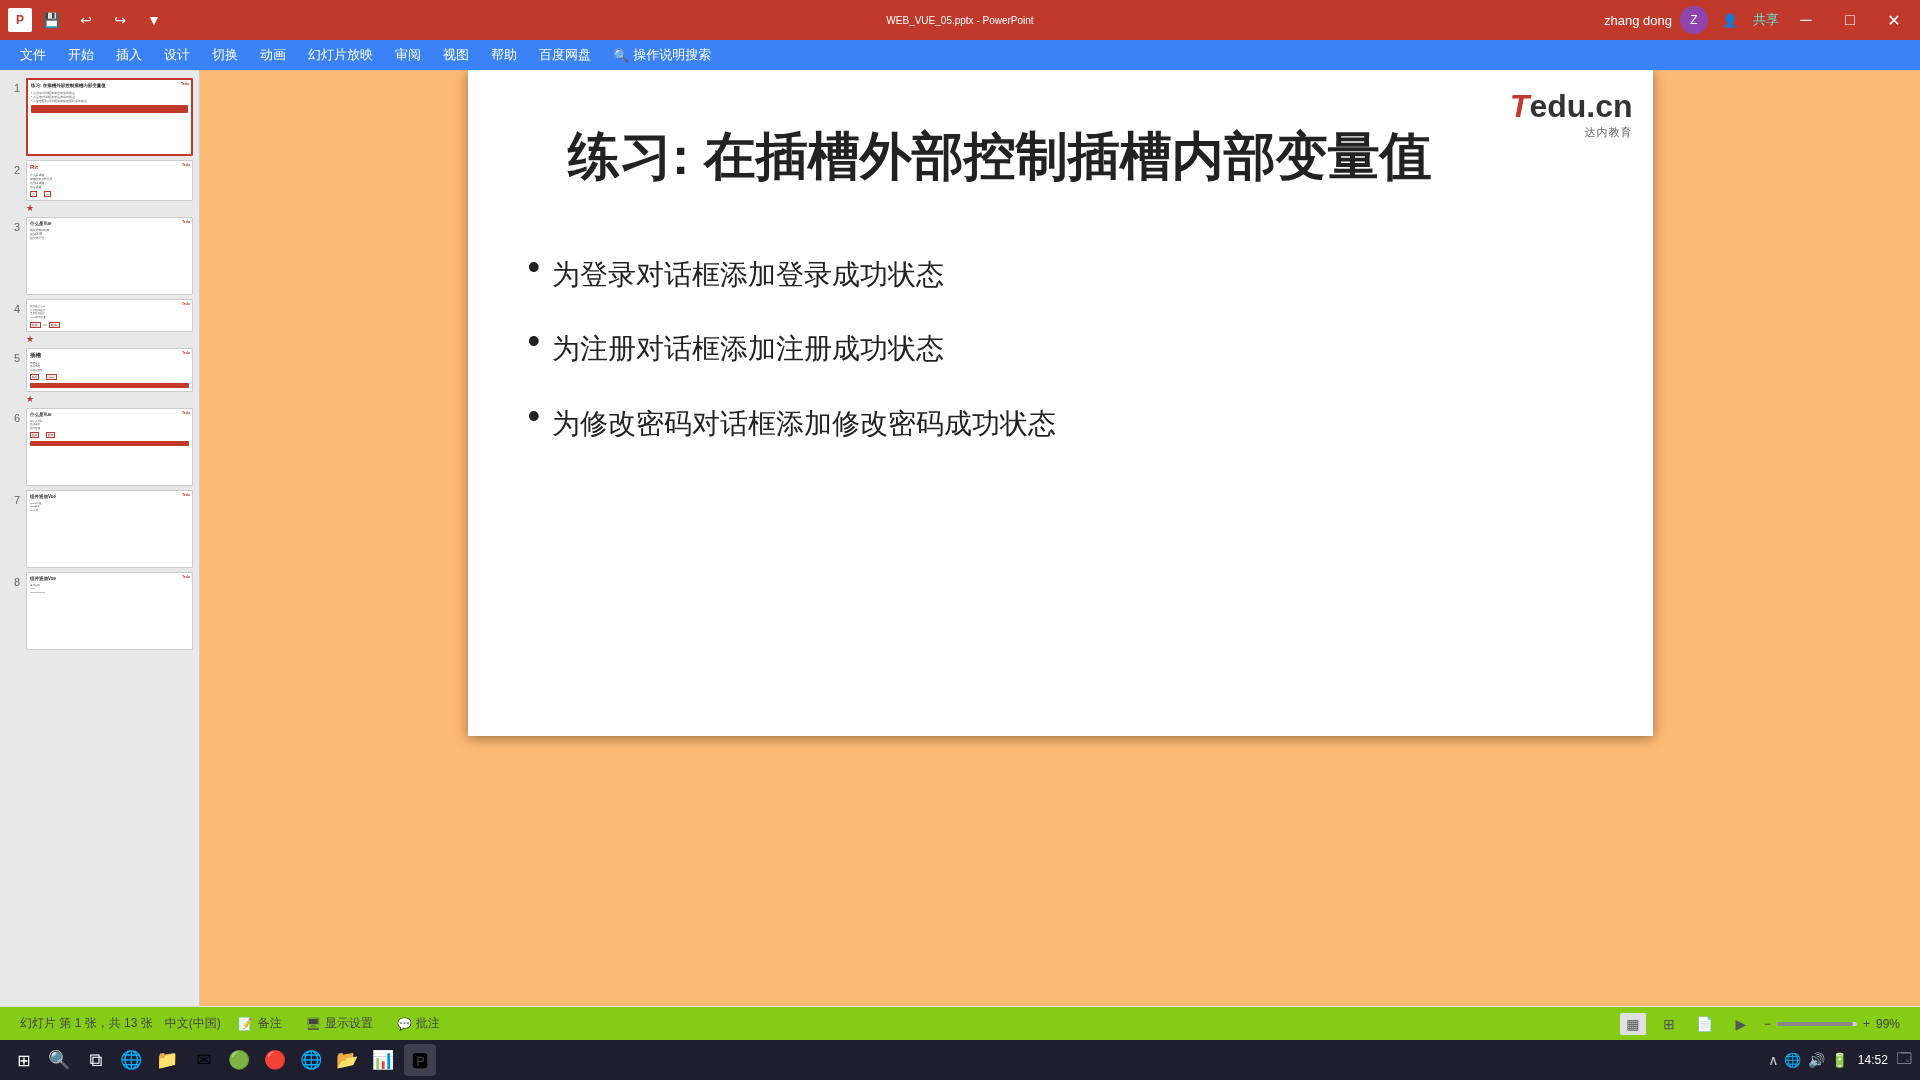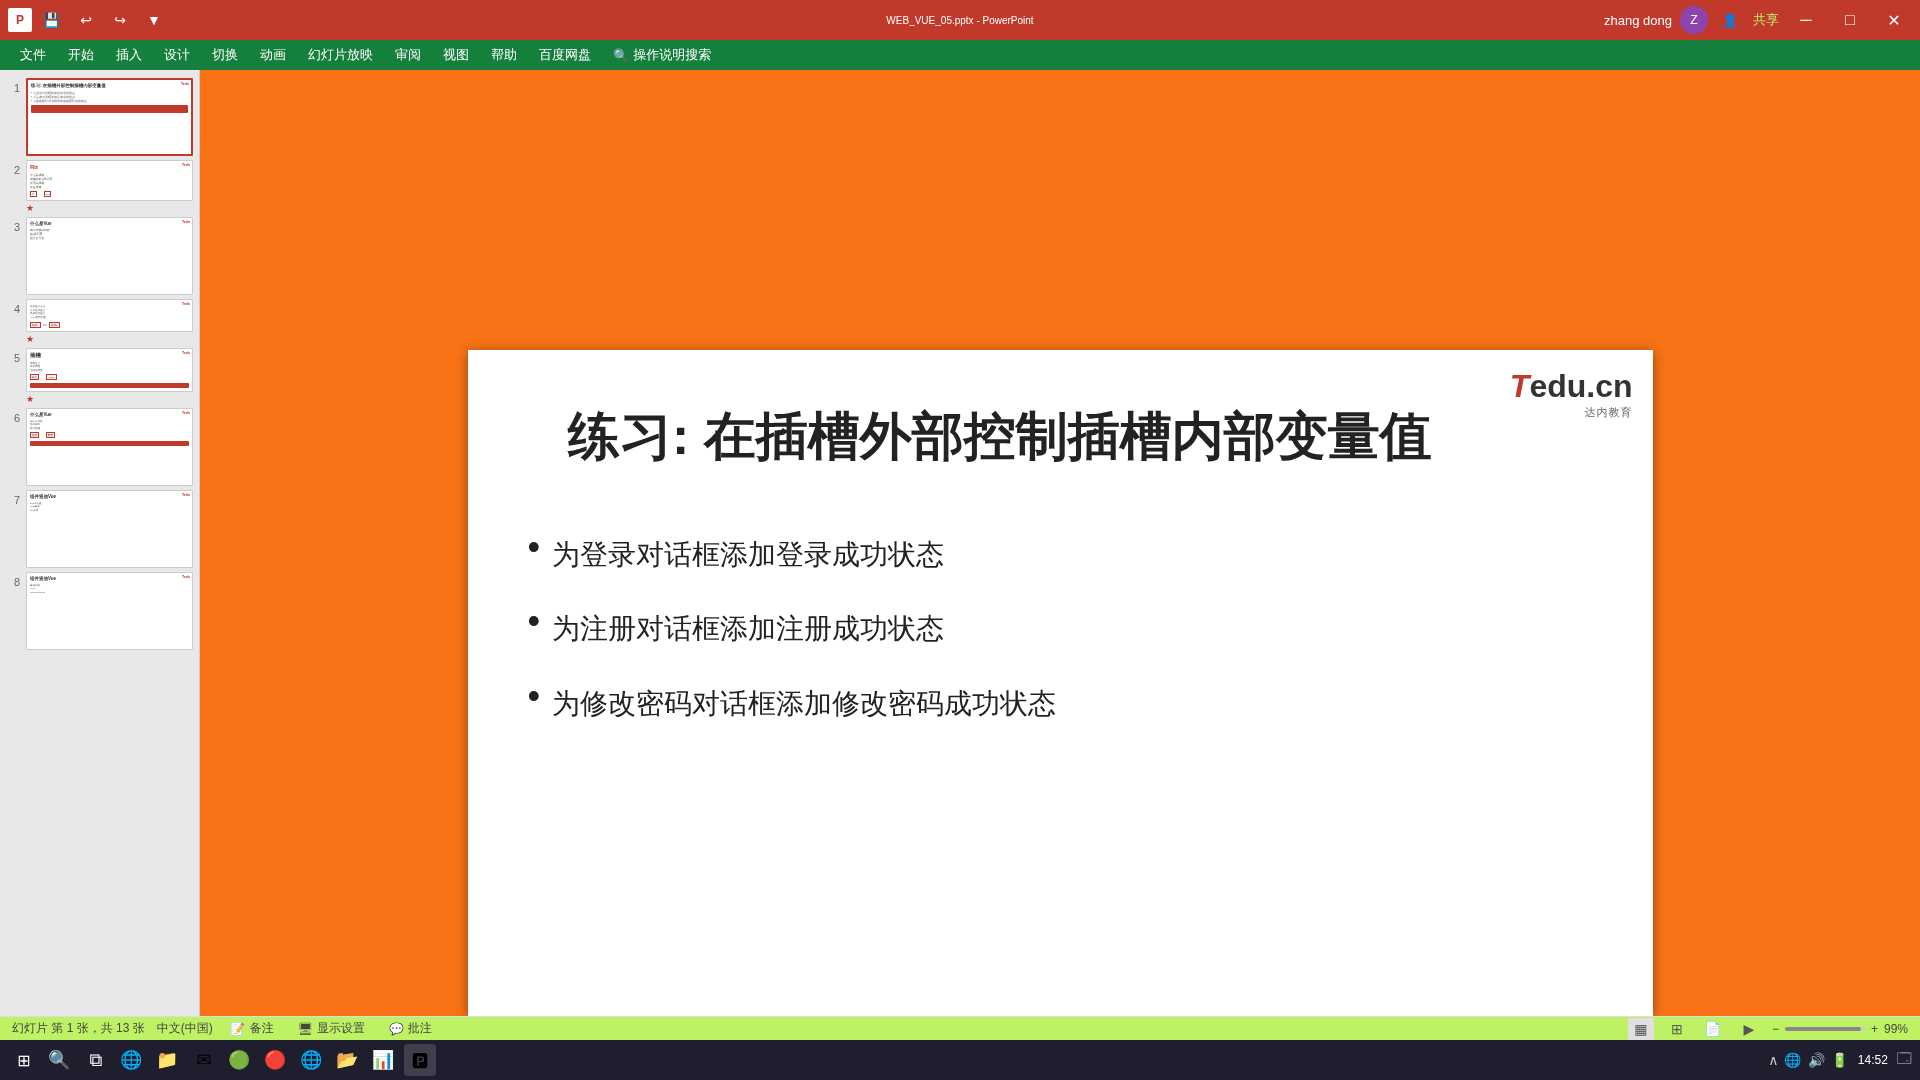--- a/index.html
+++ b/index.html
@@ -52,21 +52,21 @@
     }
     .win-btn {
       width: 36px; height: 28px;
       display: flex; align-items: center; justify-content: center;
       cursor: pointer; font-size: 16px; color: white;
     }
 
     
     #menubar {
       height: 30px;
-      background: #15803d;
+      background: #3b82f6;
       display: flex;
       align-items: center;
       padding: 0 10px;
       gap: 2px;
       flex-shrink: 0;
     }
     .menu-item {
       padding: 4px 10px;
       color: white;
       font-size: 13px;
@@ -148,23 +148,23 @@
     .star-badge {
       font-size: 9px;
       color: #c0392b;
       margin-top: 2px;
     }
 
     
     #canvas-area {
       flex: 1;
       display: flex;
-      align-items: flex-end;
+      align-items: flex-start;
       justify-content: center;
-      background: #f97316;
+      background: #fdba74;
       overflow: hidden;
     }
     #slide-canvas {
       width: 1185px;
       height: 666px;
       background: white;
       position: relative;
       box-shadow: 0 2px 12px rgba(0,0,0,0.4);
     }
 
@@ -232,27 +232,27 @@
     }
     .logo-sub {
       font-size: 11px;
       color: #666;
       text-align: right;
       letter-spacing: 1px;
     }
 
     
     #statusbar {
-      height: 24px;
-      background: #bef264;
+      height: 34px;
+      background: #84cc16;
       border-top: 1px solid #ddd;
       display: flex;
       align-items: center;
       justify-content: space-between;
-      padding: 0 12px;
+      padding: 0 20px;
       font-size: 12px;
       color: #444;
       flex-shrink: 0;
     }
     #statusbar-left { display: flex; align-items: center; gap: 12px; }
     #statusbar-right { display: flex; align-items: center; gap: 10px; }
     .status-btn {
       display: flex; align-items: center; gap: 4px;
       cursor: pointer; padding: 2px 6px; border-radius: 2px;
     }
@@ -319,21 +319,21 @@
     <div class="tb-icon-btn">💾</div>
     <div class="tb-icon-btn">↩</div>
     <div class="tb-icon-btn">↪</div>
     <div class="tb-icon-btn">▼</div>
   </div>
   <div id="titlebar-center">WEB_VUE_05.pptx - PowerPoint</div>
   <div id="titlebar-right">
     <span style="font-size:13px;">zhang dong</span>
     <div style="width:28px;height:28px;border-radius:50%;background:#8e44ad;display:flex;align-items:center;justify-content:center;font-size:12px;color:white;">Z</div>
     <div style="width:28px;height:24px;display:flex;align-items:center;justify-content:center;font-size:13px;cursor:pointer;color:white;">👤</div>
-    <div style="width:28px;height:24px;display:flex;align-items:center;justify-content:center;font-size:13px;cursor:pointer;color:#bef264;">共享</div>
+    <div style="width:28px;height:24px;display:flex;align-items:center;justify-content:center;font-size:13px;cursor:pointer;color:#5eead4;">共享</div>
     <div class="win-btn">─</div>
     <div class="win-btn">□</div>
     <div class="win-btn close">✕</div>
   </div>
 </div>
 
 <div id="menubar">
   <div class="menu-item">文件</div>
   <div class="menu-item">开始</div>
   <div class="menu-item">插入</div>

